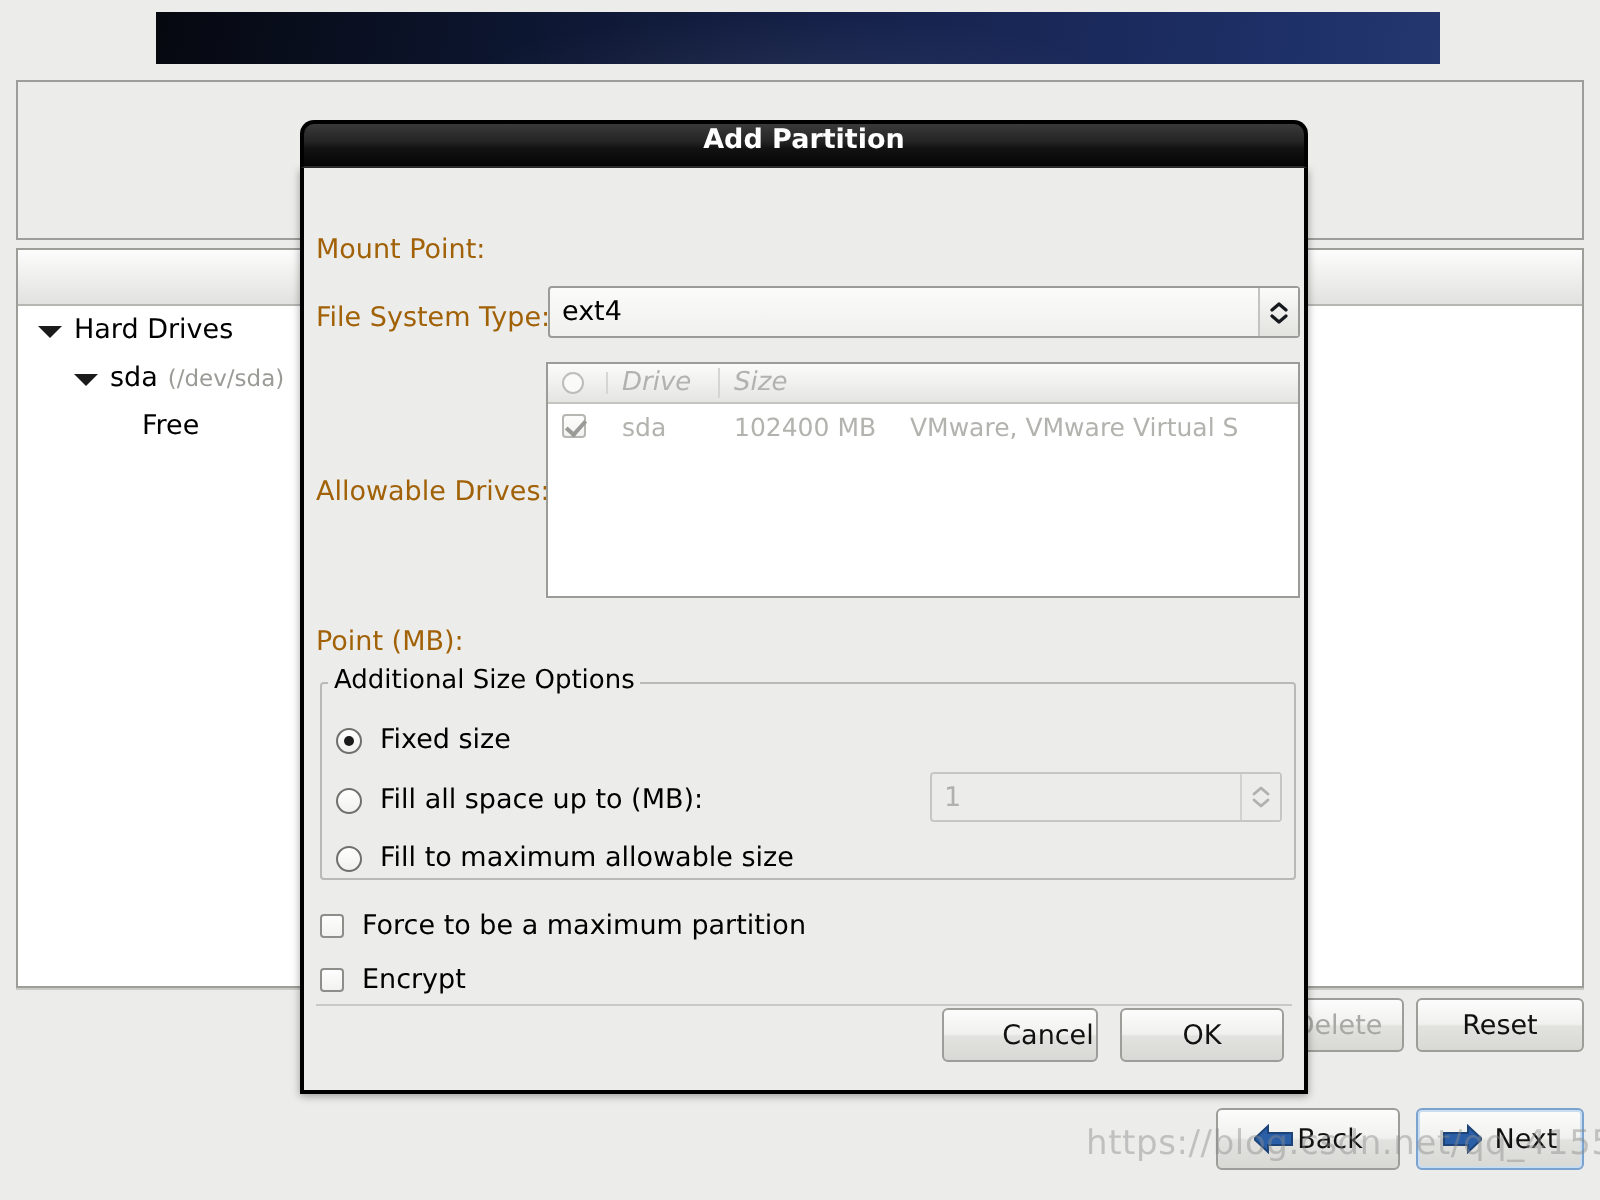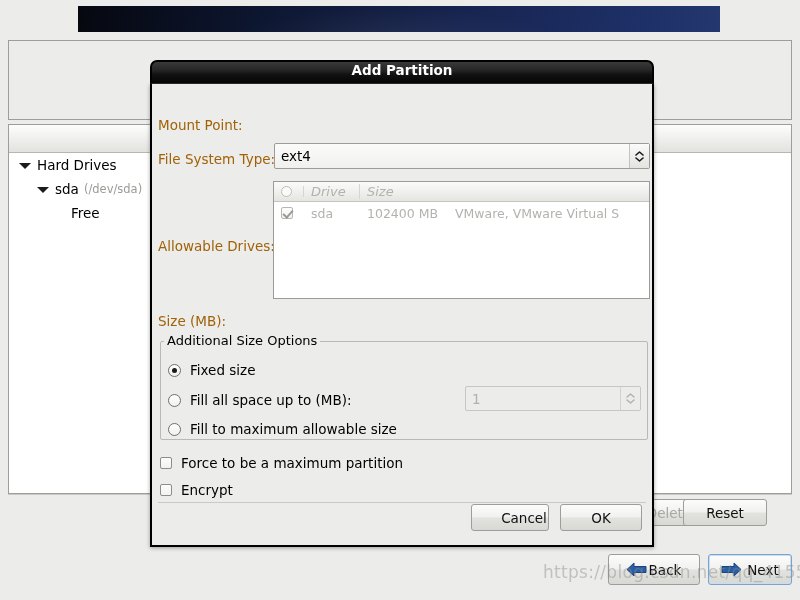--- a/index.html
+++ b/index.html
@@ -70,21 +70,21 @@
     border-radius: 3px;
     font-size: 13.5px;
     color: #111;
     display: inline-flex; align-items: center; justify-content: center;
     cursor: default;
   }
   .btn.disabled { color: #a8a8a4; }
   .btn.primary-outline { border: 1px solid #7ba3d0; box-shadow: 0 0 0 1px #c9dcf0 inset; }
 
   #btn-delete { position: absolute; left: 636px; top: 499px; width: 66px; height: 27px; }
-  #btn-reset  { position: absolute; left: 683px; top: 499px; width: 84px; height: 27px; }
+  #btn-reset  { position: absolute; left: 708px; top: 499px; width: 84px; height: 27px; }
   #btn-back   { position: absolute; left: 608px; top: 554px; width: 92px; height: 31px; gap: 2px; }
   #btn-next   { position: absolute; left: 708px; top: 554px; width: 84px; height: 31px; gap: 6px; }
 
   .arrow-svg { flex: 0 0 auto; display: block; }
 
   .watermark {
     position: absolute; left: 543px; top: 562px;
     font-size: 17px; color: rgba(140,140,140,0.45);
     letter-spacing: 0.3px;
     white-space: nowrap;
@@ -313,21 +313,21 @@
         <div class="drives-row">
           <div class="dc" style="width:30px;">
             <span class="cb dim checked"></span>
           </div>
           <div class="dc" style="width:56px;">sda</div>
           <div class="dc" style="width:88px;">102400 MB</div>
           <div class="dc" style="flex:1;">VMware, VMware Virtual S</div>
         </div>
       </div>
 
-      <span class="lbl" style="left:6px; top:229px;">Size (MB):</span>
+      <span class="lbl" style="left:6px; top:229px;">Point (MB):</span>
 
       <div class="group" style="left:8px; top:257px; width:488px; height:99px;"></div>
       <span class="group-title" style="left:12px; top:249px;">Additional Size Options</span>
 
       <div class="optrow" style="left:16px; top:278px;">
         <span class="radio on"></span>
         <span>Fixed size</span>
       </div>
 
       <div class="optrow" style="left:16px; top:308px;">

